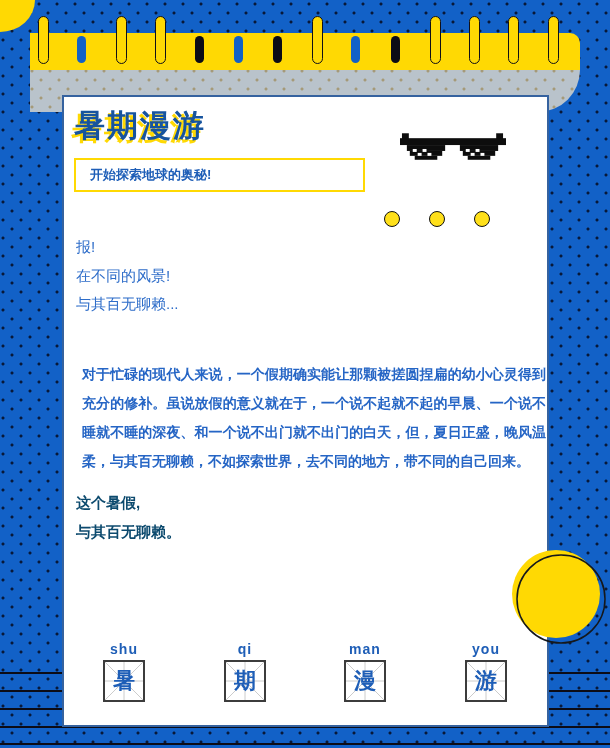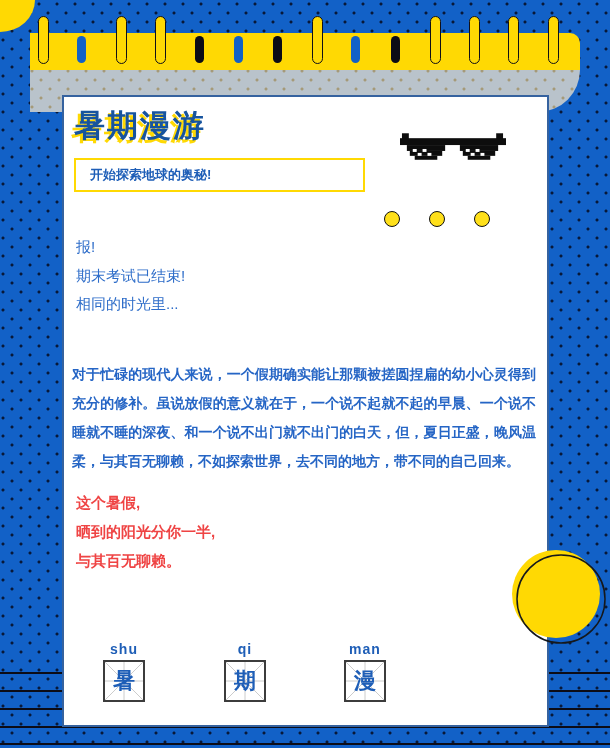--- a/index.html
+++ b/index.html
@@ -38,24 +38,24 @@
   .card-title{position:absolute;left:10px;top:8px;font-size:31px;font-weight:bold;
     color:#17549e;letter-spacing:2px;text-shadow:-3px 3px 0 #ffd903;white-space:nowrap;}
   .tagline-box{position:absolute;left:10px;top:61px;width:287px;height:30px;
     border:2px solid #ffd903;display:flex;align-items:center;}
   .tagline-text{font-size:13px;font-weight:bold;color:#1e5eb7;padding-left:14px;white-space:nowrap;}
   .sunglasses{position:absolute;left:336px;top:36px;width:106px;height:30px;}
   .dot-circle{position:absolute;top:114px;width:16px;height:16px;border-radius:50%;
     background:#ffe01a;border:1.5px solid #111111;box-sizing:border-box;}
   .intro-block{position:absolute;left:12px;top:136px;width:464px;font-size:15px;
     line-height:28.6px;color:#2e6dc9;}
-  .para-block{position:absolute;left:8px;top:263px;width:464px;font-size:14px;
+  .para-block{position:absolute;left:18px;top:263px;width:464px;font-size:14px;
     font-weight:bold;line-height:29px;color:#2565c5;text-align:justify;}
   .outro-block{position:absolute;left:12px;top:391px;width:464px;font-size:15px;
-    font-weight:bold;line-height:29px;color:#ef4444;}
+    font-weight:bold;line-height:29px;color:#0c4a6e;}
   .char-row{position:absolute;left:0;top:544px;width:483px;height:70px;padding-left:47px;}
   .char-col{position:absolute;width:80px;text-align:center;}
   .char-col .pinyin{font-size:14px;font-weight:bold;color:#1e5eb7;letter-spacing:1px;height:16px;}
   .grid-box{position:relative;width:38px;height:38px;border:2px solid #3c3c3c;
     margin:3px auto 0 auto;background:#ffffff;}
   .grid-box svg{position:absolute;left:0;top:0;}
   .grid-char{position:absolute;left:0;top:0;width:38px;height:38px;display:flex;
     align-items:center;justify-content:center;font-size:22px;font-weight:bold;color:#1e5eb7;}
   .bottom-circle{position:absolute;left:508px;top:545px;width:102px;height:102px;z-index:6;}
 </style>
@@ -120,29 +120,28 @@
         <rect x="82" y="20" width="4" height="3"></rect>
       </g>
     </svg>
 
     <span class="dot-circle" style="left:320px"></span>
     <span class="dot-circle" style="left:365px"></span>
     <span class="dot-circle" style="left:410px"></span>
 
     <div class="intro-block">
       <div>报!</div>
-      <div>期末考试已结束!</div>
-      <div>相同的时光里...</div>
+      <div>在不同的风景!</div>
+      <div>与其百无聊赖...</div>
     </div>
 
     <div class="para-block">对于忙碌的现代人来说，一个假期确实能让那颗被搓圆捏扁的幼小心灵得到充分的修补。虽说放假的意义就在于，一个说不起就不起的早晨、一个说不睡就不睡的深夜、和一个说不出门就不出门的白天，但，夏日正盛，晚风温柔，与其百无聊赖，不如探索世界，去不同的地方，带不同的自己回来。</div>
 
     <div class="outro-block">
       <div>这个暑假,</div>
-      <div>晒到的阳光分你一半,</div>
       <div>与其百无聊赖。</div>
     </div>
 
     <div class="char-row">
 
       <div class="char-col" style="left:20px">
         <div class="pinyin">shu</div>
         <div class="grid-box">
           <svg width="38" height="38">
             <g stroke="#cccccc" stroke-width="1">
@@ -179,20 +178,34 @@
               <line x1="0" y1="0" x2="38" y2="38"></line>
                 <line x1="38" y1="0" x2="0" y2="38"></line>
               <line x1="19" y1="0" x2="19" y2="38"></line>
                 <line x1="0" y1="19" x2="38" y2="19"></line>
             </g>
           </svg>
           <div class="grid-char">期</div>
         </div>
       </div>
 
+      <div class="char-col" style="left:382px">
+        <div class="pinyin">you</div>
+        <div class="grid-box">
+          <svg width="38" height="38">
+            <g stroke="#cccccc" stroke-width="1">
+              <line x1="0" y1="0" x2="38" y2="38"></line>
+                <line x1="38" y1="0" x2="0" y2="38"></line>
+              <line x1="19" y1="0" x2="19" y2="38"></line>
+                <line x1="0" y1="19" x2="38" y2="19"></line>
+            </g>
+          </svg>
+          <div class="grid-char">游</div>
+        </div>
+      </div>
 
     </div>
   </div>
 
   <svg class="bottom-circle" viewBox="0 0 102 102">
     <circle cx="48" cy="49" r="44" fill="#ffd903"></circle>
     <circle cx="53" cy="54" r="44" fill="none" stroke="#15181c" stroke-width="1.5"></circle>
   </svg>
 
 </div>

